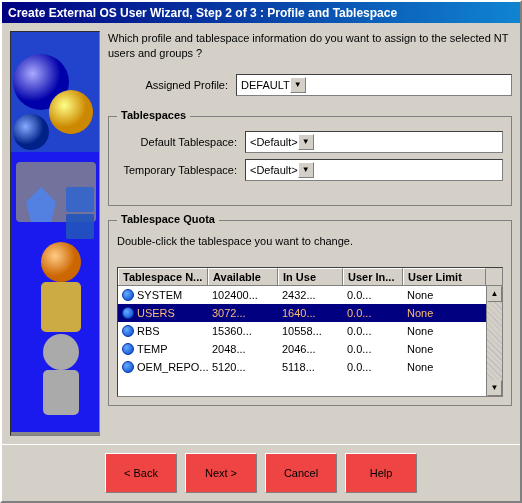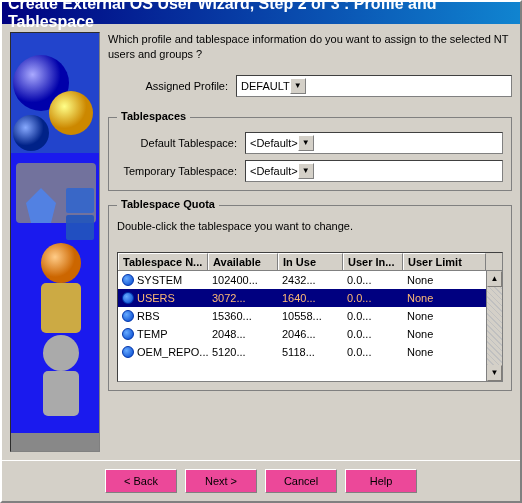--- a/index.html
+++ b/index.html
@@ -20,21 +20,21 @@
       border-right-color: #808080;
       border-bottom-color: #808080;
       display: flex;
       flex-direction: column;
     }
 
     .title-bar {
       background: linear-gradient(to right, #000080, #1084d0);
       color: white;
       padding: 3px 6px;
-      font-size: 16px;
+      font-size: 12px;
       font-weight: bold;
       display: flex;
       align-items: center;
       height: 22px;
     }
 
     .dialog-content {
       display: flex;
       flex: 1;
       padding: 8px;
@@ -204,22 +204,22 @@
       display: flex;
       justify-content: center;
       gap: 8px;
       padding: 8px;
       border-top: 1px solid #ffffff;
       margin-top: auto;
     }
 
     .btn {
       min-width: 72px;
-      height: 24px;
-      background: #ec4899;
+      height: 40px;
+      background: #ef4444;
       border: 1px solid #ffffff;
       border-right-color: #808080;
       border-bottom-color: #808080;
       font-size: 11px;
       cursor: pointer;
       padding: 0 8px;
       display: flex;
       align-items: center;
       justify-content: center;
     }
@@ -344,21 +344,21 @@
         <span class="tablespace-group-label">Tablespaces</span>
 
         <div class="form-row">
           <span class="form-label">Default Tablespace:</span>
           <div class="select-box">
             <span>&lt;Default&gt;</span>
             <div class="select-arrow">▼</div>
           </div>
         </div>
 
-        <div class="form-row" style="margin-bottom:0;">
+        <div class="form-row" style="margin-bottom:16px;">
           <span class="form-label">Temporary Tablespace:</span>
           <div class="select-box">
             <span>&lt;Default&gt;</span>
             <div class="select-arrow">▼</div>
           </div>
         </div>
       </div>
 
       <div class="tablespace-group">
         <span class="tablespace-group-label">Tablespace Quota</span>

